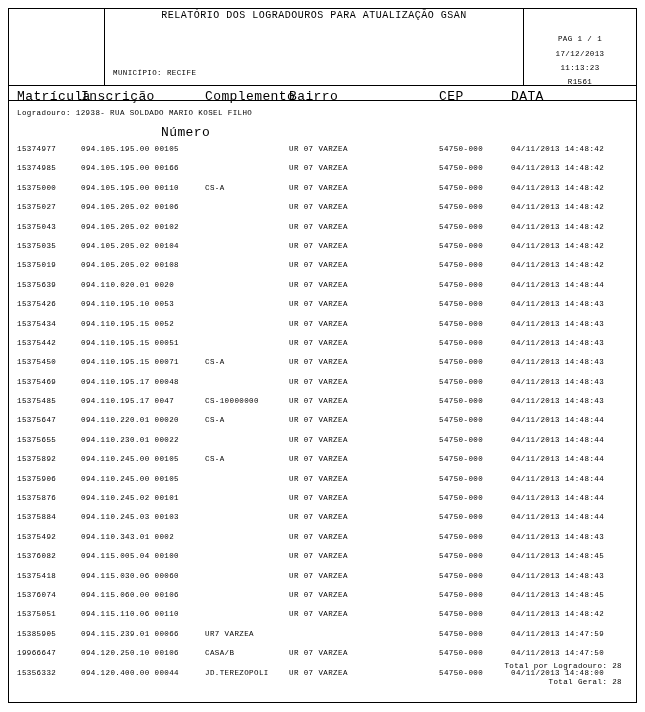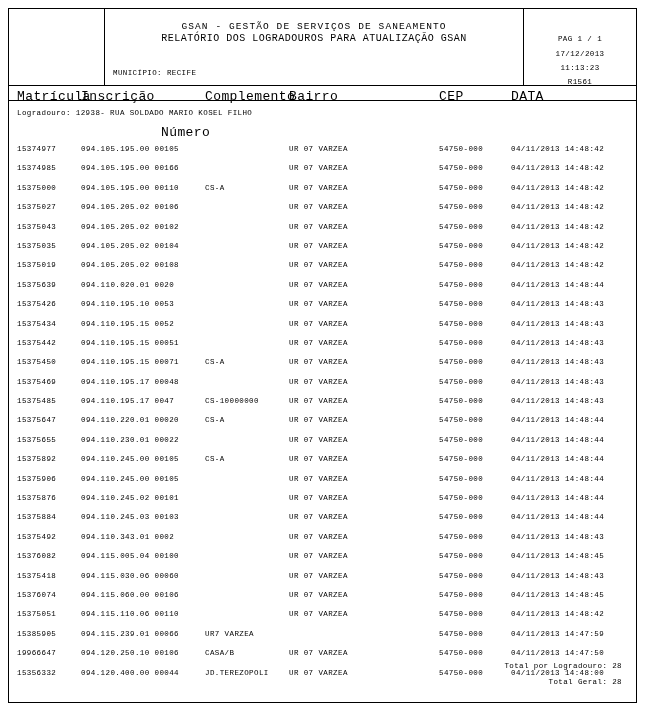--- a/index.html
+++ b/index.html
@@ -151,21 +151,20 @@
   }
 </style>
 </head>
 <body>
 
 <div class="page">
 
   <div class="header">
     <div class="hdr-left"></div>
     <div class="hdr-mid">
-      <div class="title-main">GSAN - GESTÃO DE SERVIÇOS DE SANEAMENTO</div>
       <div class="title-sub">RELATÓRIO DOS LOGRADOUROS PARA ATUALIZAÇÃO GSAN</div>
       <div class="municipio">MUNICÍPIO: RECIFE</div>
     </div>
     <div class="hdr-right">
       <div class="pag-line">PAG 1 / 1</div>
       <div class="date-line">17/12/2013</div>
       <div class="time-line">11:13:23</div>
       <div class="rpt-line">R1561</div>
     </div>
   </div>

